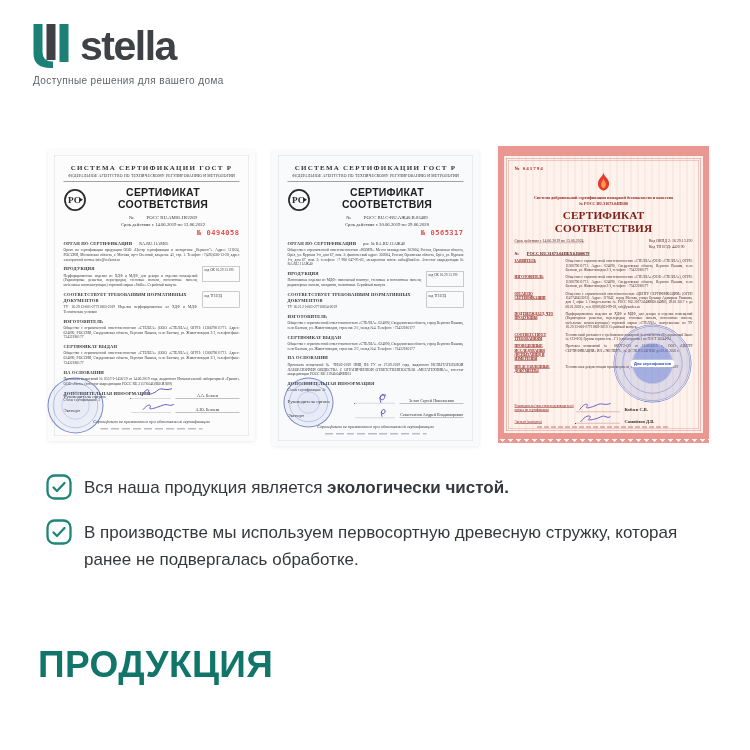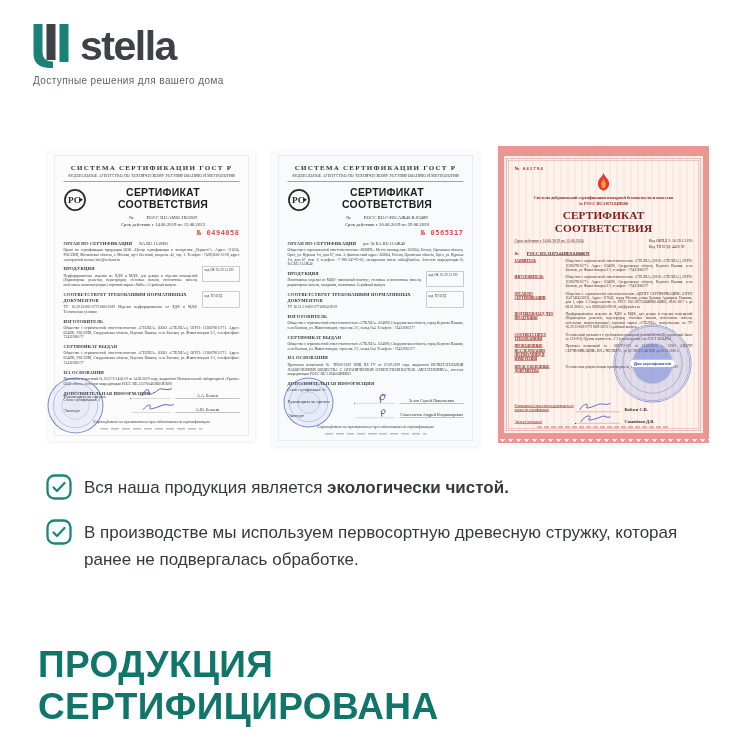--- a/index.html
+++ b/index.html
@@ -359,16 +359,15 @@
   <div class="feature" id="feature1">
     <svg class="check-icon" viewBox="0 0 26 26">
       <rect x="1.5" y="1.5" width="23" height="23" rx="7" fill="none" stroke="#1E857A" stroke-width="2.3"></rect>
       <path d="M7.5 13.5 l3.5 3.5 l7.5 -8" fill="none" stroke="#1E857A" stroke-width="2.3" stroke-linecap="round" stroke-linejoin="round"></path>
     </svg>
     <div class="feature-text"><span>Вся наша продукция является </span><b>экологически чистой.</b></div>
   </div>
 
   <div class="big-heading">
     <div>ПРОДУКЦИЯ</div>
-    <div>СЕРТИФИЦИРОВАНА</div>
   </div>
 
 </div>
 
 </body></html>

